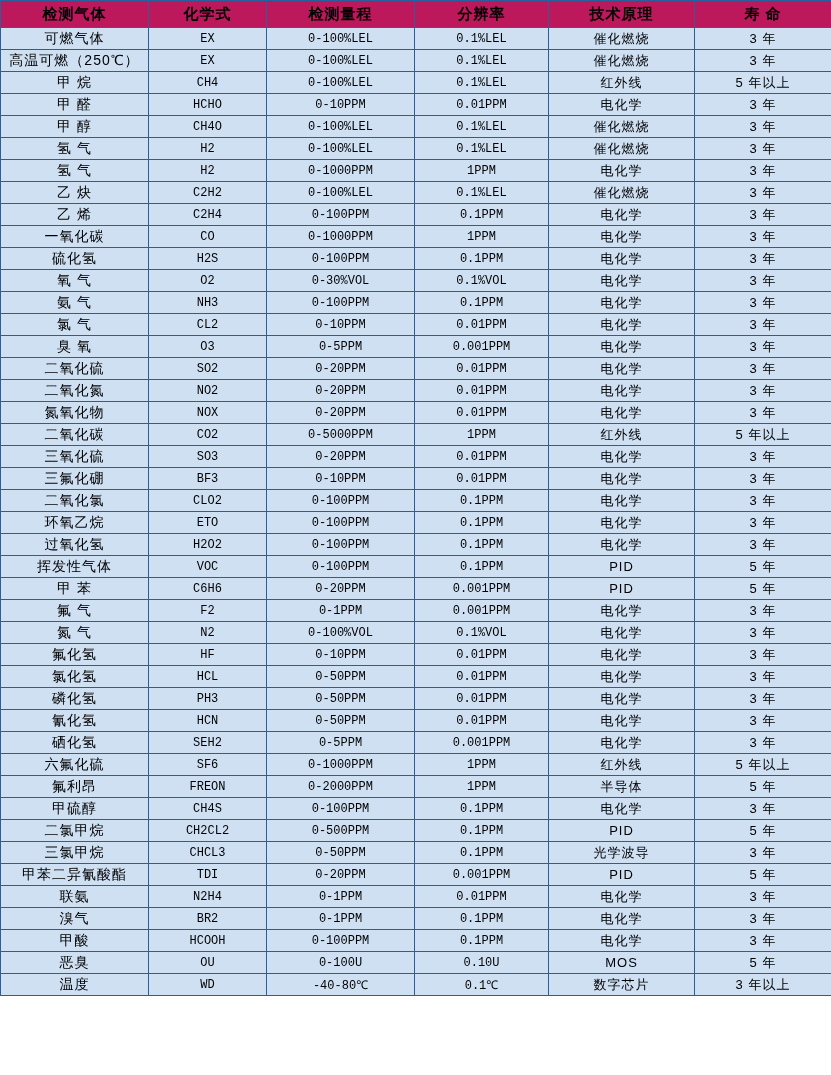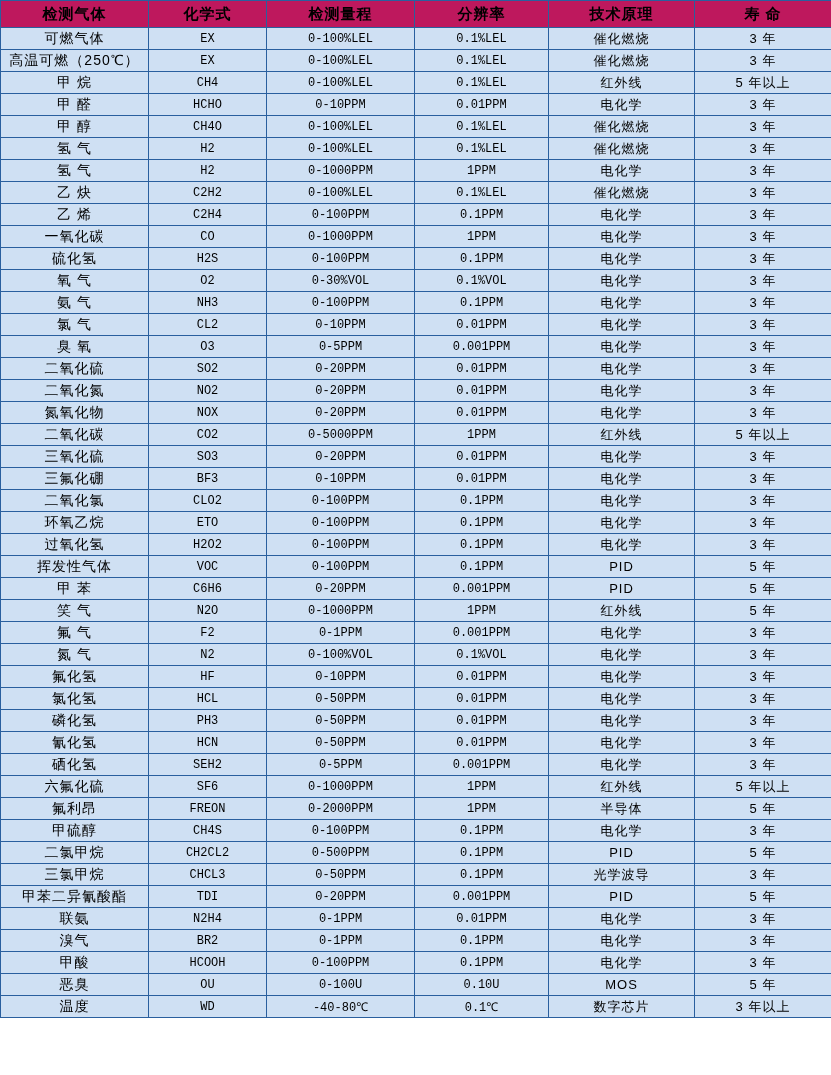--- a/index.html
+++ b/index.html
@@ -288,28 +288,20 @@
       </tr>
       <tr>
         <td class="name">甲 苯</td>
         <td class="formula">C6H6</td>
         <td class="range">0-20PPM</td>
         <td class="res">0.001PPM</td>
         <td class="tech">PID</td>
         <td class="life">5 年</td>
       </tr>
       <tr>
-        <td class="name">笑 气</td>
-        <td class="formula">N2O</td>
-        <td class="range">0-1000PPM</td>
-        <td class="res">1PPM</td>
-        <td class="tech">红外线</td>
-        <td class="life">5 年</td>
-      </tr>
-      <tr>
         <td class="name">氟 气</td>
         <td class="formula">F2</td>
         <td class="range">0-1PPM</td>
         <td class="res">0.001PPM</td>
         <td class="tech">电化学</td>
         <td class="life">3 年</td>
       </tr>
       <tr>
         <td class="name">氮 气</td>
         <td class="formula">N2</td>

